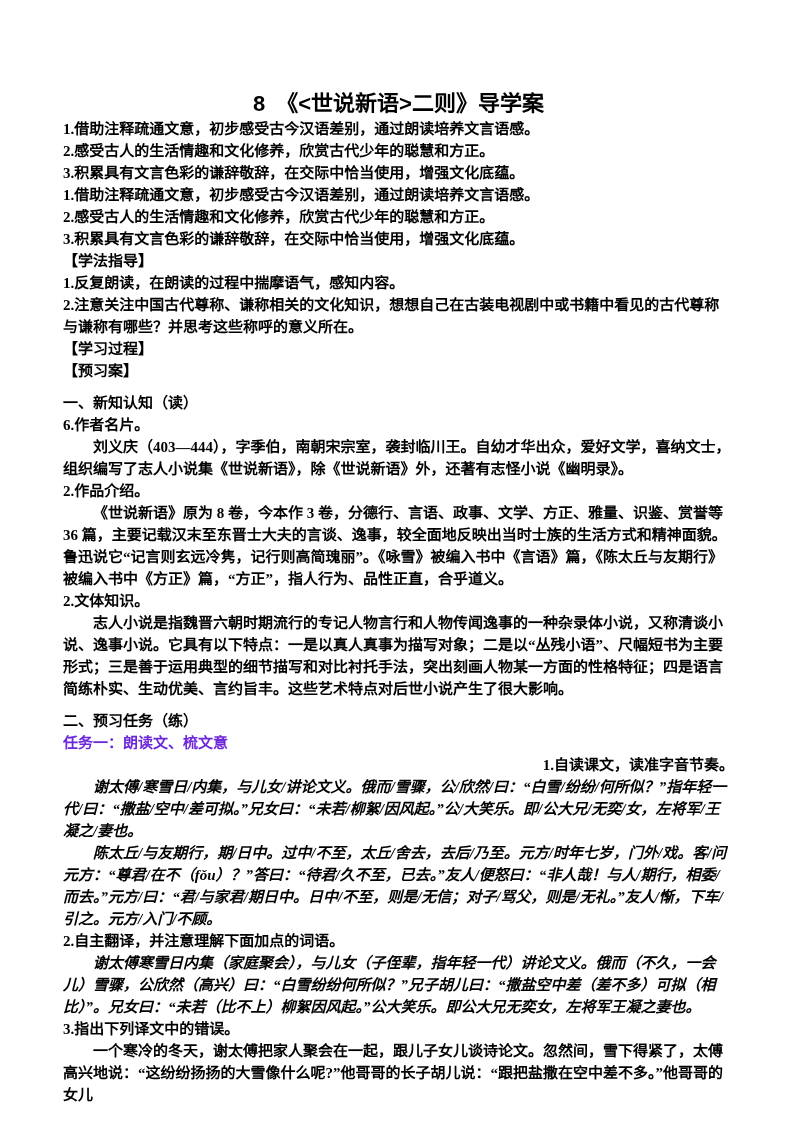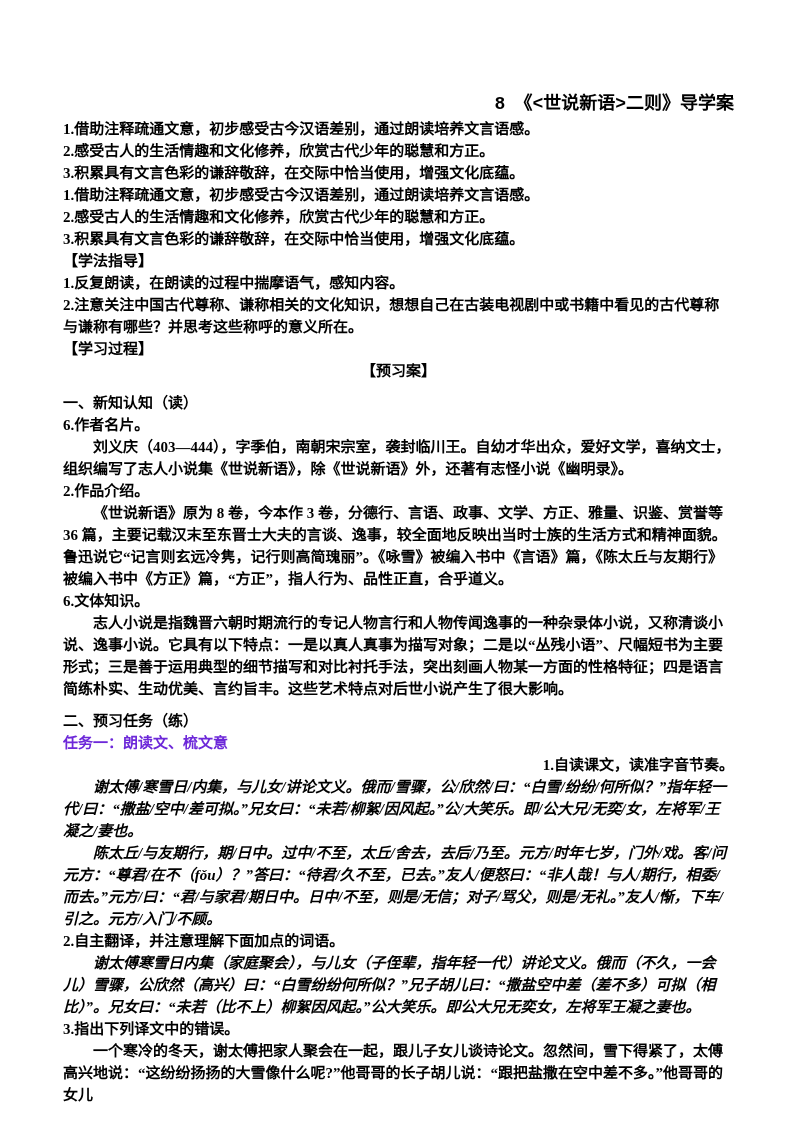--- a/index.html
+++ b/index.html
@@ -10,30 +10,30 @@
     background: #ffffff;
     padding: 92px 60px 0 63px;
     font-family: "Liberation Serif", "DejaVu Serif", serif;
     font-size: 15px;
     line-height: 22px;
     color: #000000;
     overflow: hidden;
   }
   p { margin: 0; padding: 0; font-weight: bold; }
   .title {
-    text-align: right;
+    text-align: center;
     font-weight: bold;
-    font-size: 18px;
+    font-size: 22px;
     line-height: 24px;
-    font-family: Liberation Mono, monospace;
+    font-family: Liberation Sans, sans-serif;
     margin-bottom: 2px;
   }
   .h { font-weight: bold; font-family: "Liberation Sans", "DejaVu Sans", sans-serif; }
   .num-heading { font-weight: bold; font-family: "Liberation Sans", "DejaVu Sans", sans-serif; margin-top: 10px; }
-  .center { text-align: center; }
+  .center { }
   .indent { text-indent: 2em; }
   .half-indent { padding-left: 7px; text-align: right; }
   .kai { font-style: italic; }
   .red { font-weight: bold; font-family: "Liberation Sans", "DejaVu Sans", sans-serif; }
 </style>
 </head>
 <body>
 
 <div class="page">
 
@@ -52,21 +52,21 @@
   <p>2.注意关注中国古代尊称、谦称相关的文化知识，想想自己在古装电视剧中或书籍中看见的古代尊称与谦称有哪些？并思考这些称呼的意义所在。</p>
 
   <p class="h">【学习过程】</p>
   <p class="h center">【预习案】</p>
 
   <p class="num-heading">一、新知认知（读）</p>
   <p>6.作者名片。</p>
   <p class="indent">刘义庆（403—444），字季伯，南朝宋宗室，袭封临川王。自幼才华出众，爱好文学，喜纳文士，组织编写了志人小说集《世说新语》，除《世说新语》外，还著有志怪小说《幽明录》。</p>
   <p>2.作品介绍。</p>
   <p class="indent">《世说新语》原为 8 卷，今本作 3 卷，分德行、言语、政事、文学、方正、雅量、识鉴、赏誉等 36 篇，主要记载汉末至东晋士大夫的言谈、逸事，较全面地反映出当时士族的生活方式和精神面貌。鲁迅说它“记言则玄远冷隽，记行则高简瑰丽”。《咏雪》被编入书中《言语》篇，《陈太丘与友期行》被编入书中《方正》篇，“方正”，指人行为、品性正直，合乎道义。</p>
-  <p>6.文体知识。</p>
+  <p>2.文体知识。</p>
   <p class="indent">志人小说是指魏晋六朝时期流行的专记人物言行和人物传闻逸事的一种杂录体小说，又称清谈小说、逸事小说。它具有以下特点：一是以真人真事为描写对象；二是以“丛残小语”、尺幅短书为主要形式；三是善于运用典型的细节描写和对比衬托手法，突出刻画人物某一方面的性格特征；四是语言简练朴实、生动优美、言约旨丰。这些艺术特点对后世小说产生了很大影响。</p>
 
   <p class="num-heading">二、预习任务（练）</p>
   <p class="red" style="color: #6d28d9;">任务一：朗读文、梳文意</p>
   <p class="half-indent">1.自读课文，读准字音节奏。</p>
   <p class="indent kai">谢太傅/寒雪日/内集，与儿女/讲论文义。俄而/雪骤，公/欣然/曰：“白雪/纷纷/何所似？”指年轻一代/曰：“撒盐/空中/差可拟。”兄女曰：“未若/柳絮/因风起。”公/大笑乐。即/公大兄/无奕/女，左将军/王凝之/妻也。</p>
   <p class="indent kai">陈太丘/与友期行，期/日中。过中/不至，太丘/舍去，去后/乃至。元方/时年七岁，门外/戏。客/问元方：“尊君/在不（fǒu）？”答曰：“待君/久不至，已去。”友人/便怒曰：“非人哉！与人/期行，相委/而去。”元方/曰：“君/与家君/期日中。日中/不至，则是/无信；对子/骂父，则是/无礼。”友人/惭，下车/引之。元方/入门/不顾。</p>
   <p>2.自主翻译，并注意理解下面加点的词语。</p>
   <p class="indent kai">谢太傅寒雪日内集（家庭聚会），与儿女（子侄辈，指年轻一代）讲论文义。俄而（不久，一会儿）雪骤，公欣然（高兴）曰：“白雪纷纷何所似？”兄子胡儿曰：“撒盐空中差（差不多）可拟（相比）”。兄女曰：“未若（比不上）柳絮因风起。”公大笑乐。即公大兄无奕女，左将军王凝之妻也。</p>
   <p>3.指出下列译文中的错误。</p>

